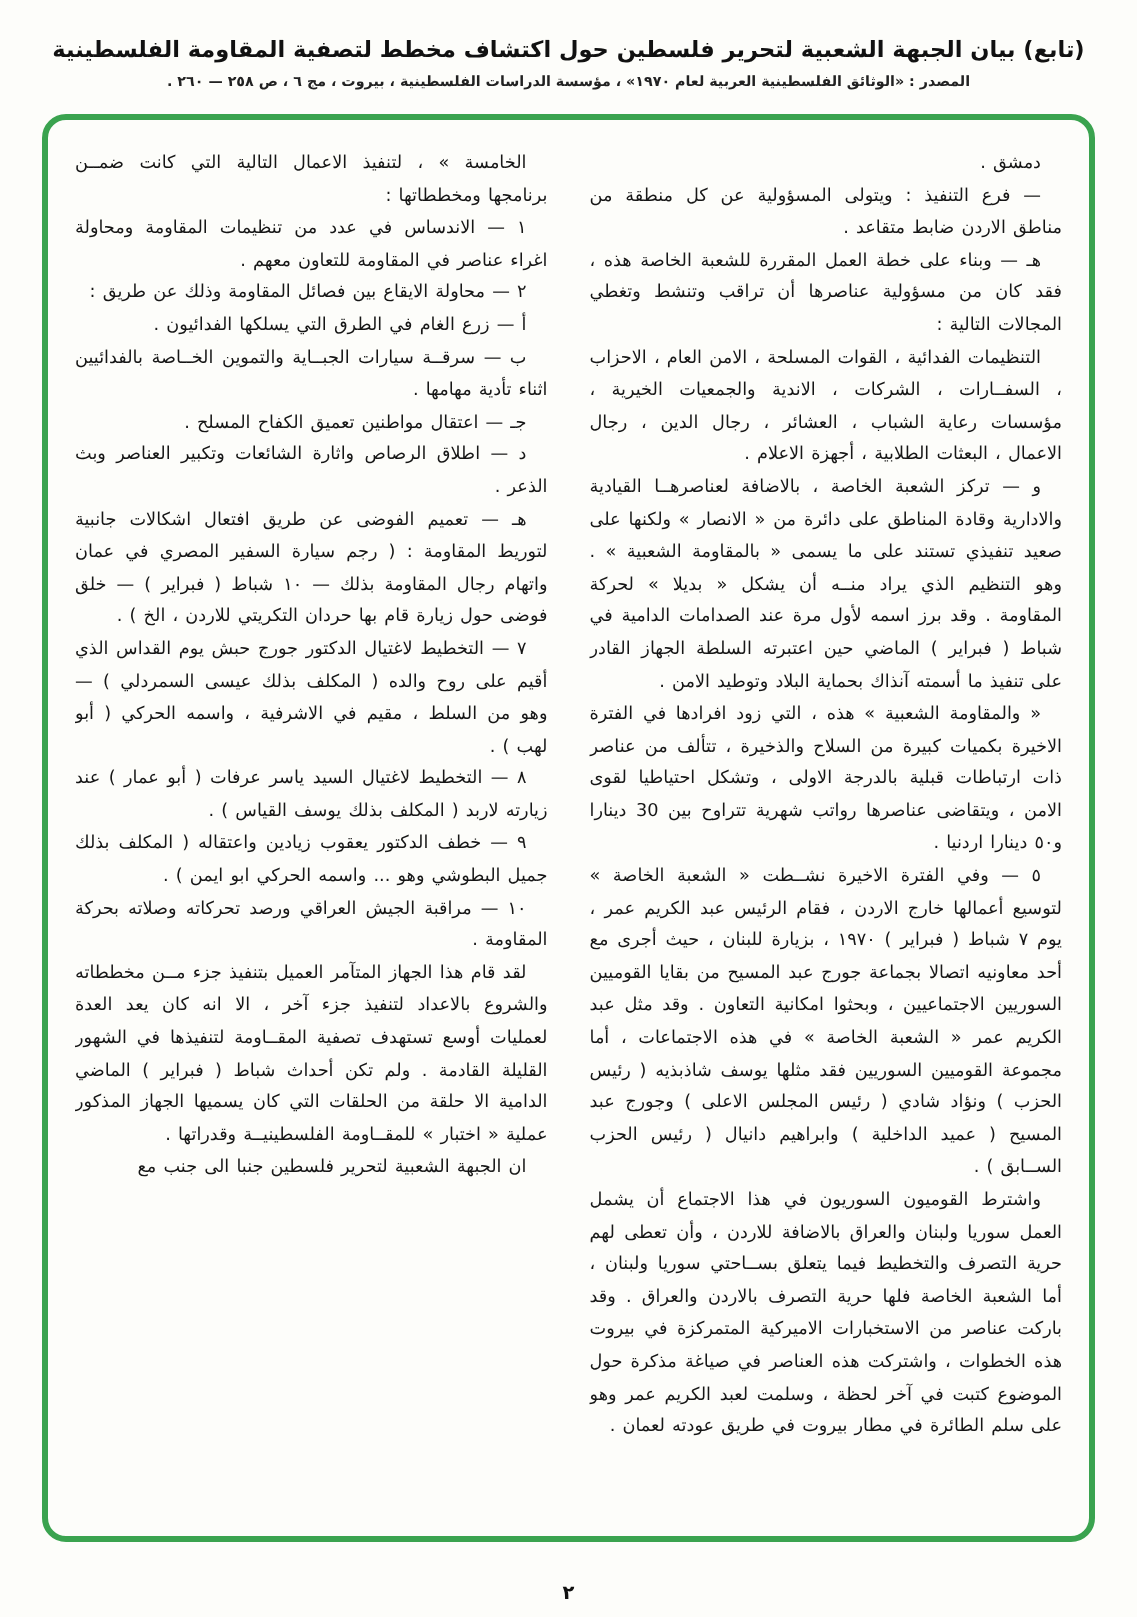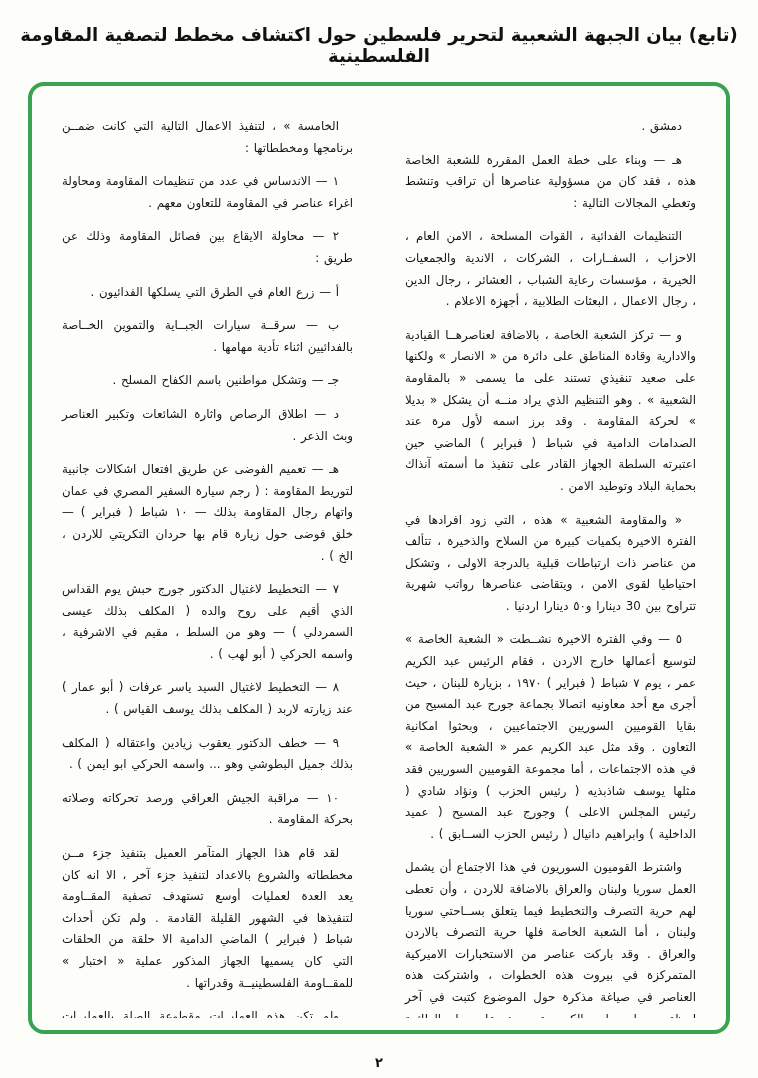--- a/index.html
+++ b/index.html
@@ -16,21 +16,21 @@
     background: #fdfdfa;
     color: #161616;
     direction: rtl;
     overflow: hidden;
   }
   .header {
     padding-top: 24px;
     text-align: center;
   }
   .doc-title {
-    font-size: 18px;
+    font-size: 15px;
     font-weight: bold;
     letter-spacing: 0.2px;
     color: #111;
   }
   .doc-source {
     margin-top: 7px;
     font-size: 9.5px;
     font-weight: bold;
     color: #222;
   }
@@ -53,21 +53,21 @@
   .column {
     flex: 1 1 0;
     min-width: 0;
     font-size: 11.8px;
     line-height: 21.6px;
     text-align: justify;
     text-justify: inter-word;
     overflow: hidden;
   }
   .column p.para {
-    margin: 12px;
+    margin: 0;
     text-indent: 14px;
     word-spacing: 1px;
   }
   .page-number {
     position: absolute;
     bottom: 8px;
     left: 0;
     right: 0;
     text-align: center;
     font-size: 13px;
@@ -75,48 +75,49 @@
     color: #111;
   }
 </style>
 </head>
 <body>
 
 <div class="page">
 
   <div class="header">
     <div class="doc-title">(تابع) بيان الجبهة الشعبية لتحرير فلسطين حول اكتشاف مخطط لتصفية المقاومة الفلسطينية</div>
+    <div class="doc-source">المصدر : «الوثائق الفلسطينية العربية لعام ١٩٧٠» ، مؤسسة الدراسات الفلسطينية ، بيروت ، مج ٦ ، ص ٢٥٨ — ٢٦٠ .</div>
   </div>
 
   <div class="content-frame" style="border-color: rgb(58, 163, 79);">
     <div class="columns">
       <div class="column">
           <p class="para">دمشق .</p>
+          <p class="para">— فرع التنفيذ : ويتولى المسؤولية عن كل منطقة من مناطق الاردن ضابط متقاعد .</p>
           <p class="para">هـ — وبناء على خطة العمل المقررة للشعبة الخاصة هذه ، فقد كان من مسؤولية عناصرها أن تراقب وتنشط وتغطي المجالات التالية :</p>
           <p class="para">التنظيمات الفدائية ، القوات المسلحة ، الامن العام ، الاحزاب ، السفــارات ، الشركات ، الاندية والجمعيات الخيرية ، مؤسسات رعاية الشباب ، العشائر ، رجال الدين ، رجال الاعمال ، البعثات الطلابية ، أجهزة الاعلام .</p>
           <p class="para">و — تركز الشعبة الخاصة ، بالاضافة لعناصرهــا القيادية والادارية وقادة المناطق على دائرة من « الانصار » ولكنها على صعيد تنفيذي تستند على ما يسمى « بالمقاومة الشعبية » . وهو التنظيم الذي يراد منــه أن يشكل « بديلا » لحركة المقاومة . وقد برز اسمه لأول مرة عند الصدامات الدامية في شباط ( فبراير ) الماضي حين اعتبرته السلطة الجهاز القادر على تنفيذ ما أسمته آنذاك بحماية البلاد وتوطيد الامن .</p>
           <p class="para">« والمقاومة الشعبية » هذه ، التي زود افرادها في الفترة الاخيرة بكميات كبيرة من السلاح والذخيرة ، تتألف من عناصر ذات ارتباطات قبلية بالدرجة الاولى ، وتشكل احتياطيا لقوى الامن ، ويتقاضى عناصرها رواتب شهرية تتراوح بين 30 دينارا و٥٠ دينارا اردنيا .</p>
           <p class="para">٥ — وفي الفترة الاخيرة نشــطت « الشعبة الخاصة » لتوسيع أعمالها خارج الاردن ، فقام الرئيس عبد الكريم عمر ، يوم ٧ شباط ( فبراير ) ١٩٧٠ ، بزيارة للبنان ، حيث أجرى مع أحد معاونيه اتصالا بجماعة جورج عبد المسيح من بقايا القوميين السوريين الاجتماعيين ، وبحثوا امكانية التعاون . وقد مثل عبد الكريم عمر « الشعبة الخاصة » في هذه الاجتماعات ، أما مجموعة القوميين السوريين فقد مثلها يوسف شاذبذيه ( رئيس الحزب ) ونؤاد شادي ( رئيس المجلس الاعلى ) وجورج عبد المسيح ( عميد الداخلية ) وابراهيم دانيال ( رئيس الحزب الســابق ) .</p>
           <p class="para">واشترط القوميون السوريون في هذا الاجتماع أن يشمل العمل سوريا ولبنان والعراق بالاضافة للاردن ، وأن تعطى لهم حرية التصرف والتخطيط فيما يتعلق بســاحتي سوريا ولبنان ، أما الشعبة الخاصة فلها حرية التصرف بالاردن والعراق . وقد باركت عناصر من الاستخبارات الاميركية المتمركزة في بيروت هذه الخطوات ، واشتركت هذه العناصر في صياغة مذكرة حول الموضوع كتبت في آخر لحظة ، وسلمت لعبد الكريم عمر وهو على سلم الطائرة في مطار بيروت في طريق عودته لعمان .</p>
         </div>
       <div class="column">
           <p class="para">الخامسة » ، لتنفيذ الاعمال التالية التي كانت ضمــن برنامجها ومخططاتها :</p>
           <p class="para">١ — الاندساس في عدد من تنظيمات المقاومة ومحاولة اغراء عناصر في المقاومة للتعاون معهم .</p>
           <p class="para">٢ — محاولة الايقاع بين فصائل المقاومة وذلك عن طريق :</p>
           <p class="para">أ — زرع الغام في الطرق التي يسلكها الفدائيون .</p>
           <p class="para">ب — سرقــة سيارات الجبــاية والتموين الخــاصة بالفدائيين اثناء تأدية مهامها .</p>
-          <p class="para">جـ — وتشكل مواطنين باسم الكفاح المسلح .</p>
+          <p class="para">جـ — اعتقال مواطنين تعميق الكفاح المسلح .</p>
           <p class="para">د — اطلاق الرصاص واثارة الشائعات وتكبير العناصر وبث الذعر .</p>
           <p class="para">هـ — تعميم الفوضى عن طريق افتعال اشكالات جانبية لتوريط المقاومة : ( رجم سيارة السفير المصري في عمان واتهام رجال المقاومة بذلك — ١٠ شباط ( فبراير ) — خلق فوضى حول زيارة قام بها حردان التكريتي للاردن ، الخ ) .</p>
           <p class="para">٧ — التخطيط لاغتيال الدكتور جورج حبش يوم القداس الذي أقيم على روح والده ( المكلف بذلك عيسى السمردلي ) — وهو من السلط ، مقيم في الاشرفية ، واسمه الحركي ( أبو لهب ) .</p>
           <p class="para">٨ — التخطيط لاغتيال السيد ياسر عرفات ( أبو عمار ) عند زيارته لاربد ( المكلف بذلك يوسف القياس ) .</p>
           <p class="para">٩ — خطف الدكتور يعقوب زيادين واعتقاله ( المكلف بذلك جميل البطوشي وهو ... واسمه الحركي ابو ايمن ) .</p>
           <p class="para">١٠ — مراقبة الجيش العراقي ورصد تحركاته وصلاته بحركة المقاومة .</p>
           <p class="para">لقد قام هذا الجهاز المتآمر العميل بتنفيذ جزء مــن مخططاته والشروع بالاعداد لتنفيذ جزء آخر ، الا انه كان يعد العدة لعمليات أوسع تستهدف تصفية المقــاومة لتنفيذها في الشهور القليلة القادمة . ولم تكن أحداث شباط ( فبراير ) الماضي الدامية الا حلقة من الحلقات التي كان يسميها الجهاز المذكور عملية « اختبار » للمقــاومة الفلسطينيــة وقدراتها .</p>
-          <p class="para">ولم تكن هذه العمليــات مقطوعة الصلة بالعمليــات المتشابهة التي وقعت في لبنان في آذار ( مارس ) الماضي ، والتي تدل الوثائق المتوفرة انها كانت جزءا من المخطط ذاته ، يحركها بالخيوط التي يمسك بها المتآمرون الكبار في واشنطن وتل أبيب .</p>
           <p class="para">ان الجبهة الشعبية لتحرير فلسطين جنبا الى جنب مع</p>
         </div>
     </div>
   </div>
 
   <div class="page-number">٢</div>
 
 </div>
 
 </body></html>

